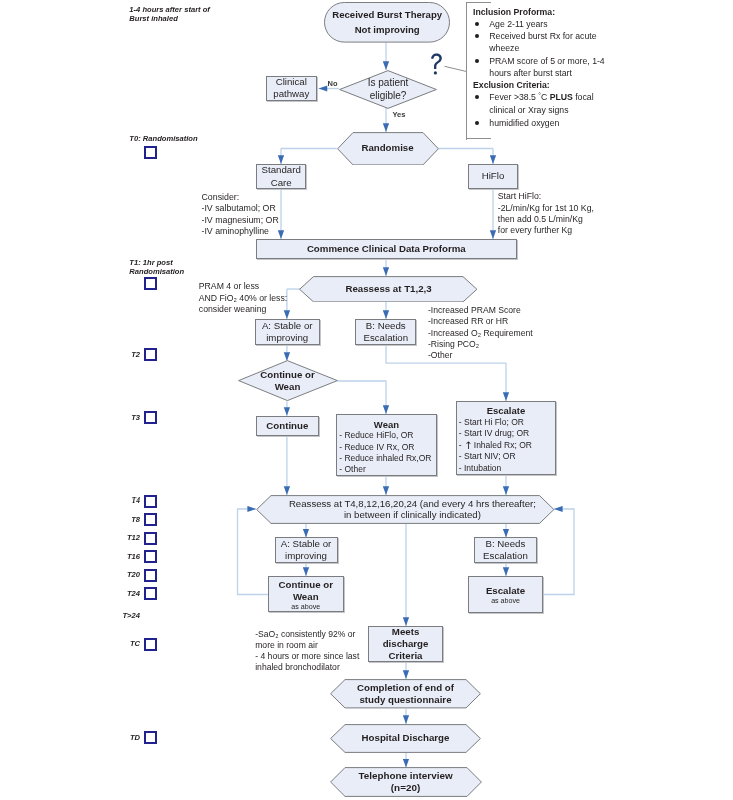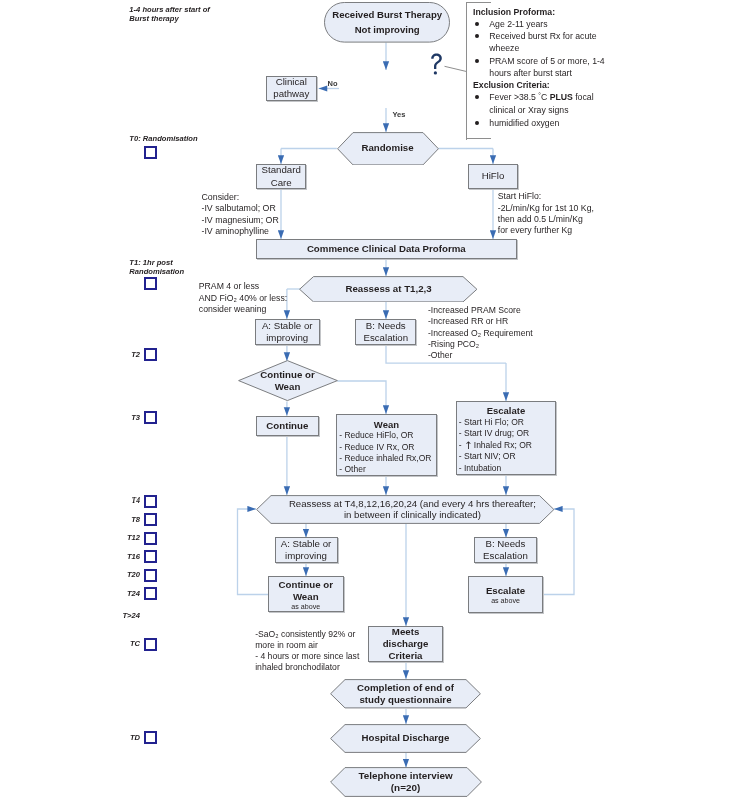--- a/index.html
+++ b/index.html
@@ -106,20 +106,29 @@
 </svg>
 <div class="poly" style="left:324.2px;top:2.4px;width:126px;height:40.6px;">
       <svg width="126" height="40.6" viewBox="0 0 126 40.6">
         <rect x="0.5" y="0.5" width="125" height="39.6" rx="19.8" ry="19.8" fill="#e8edf7" stroke="#7a7c7f" stroke-width="1"></rect>
       </svg>
       <div class="lbl" style="font-weight:bold;font-size:9.6px;line-height:14.8px;">
         <span>Received Burst Therapy</span>
         <span>Not improving</span>
       </div>
     </div>
+<div class="poly" style="left:339px;top:69.5px;width:98px;height:39px;">
+      <svg width="98" height="39" viewBox="0 0 98 39">
+        <polygon points="49,0.6 97.4,19.5 49,38.4 0.6,19.5" fill="#e8edf7" stroke="#7a7c7f" stroke-width="1"></polygon>
+      </svg>
+      <div class="lbl" style="font-size:10px;line-height:13.5px;">
+        <span>Is patient</span>
+        <span>eligible?</span>
+      </div>
+    </div>
 <div class="shape sh" style="left:265.8px;top:76px;width:51px;height:24.5px;font-size:9.7px;line-height:12.3px;">
       <span>Clinical</span>
       <span>pathway</span>
     </div>
 <div class="poly" style="left:336.5px;top:131.5px;width:102px;height:33.5px;">
       <svg width="102" height="33.5" viewBox="0 0 102 33.5">
         <polygon points="16,0.6 86,0.6 101.4,16.75 86,32.9 16,32.9 0.6,16.75" fill="#e8edf7" stroke="#7a7c7f" stroke-width="1"></polygon>
       </svg>
       <div class="lbl" style="font-size:9.7px;line-height:12.3px;font-weight:bold;">
         <span>Randomise</span>
@@ -228,21 +237,21 @@
     </div>
 <div class="poly" style="left:329.5px;top:766.8px;width:152px;height:30px;">
       <svg width="152" height="30" viewBox="0 0 152 30">
         <polygon points="15,0.6 137,0.6 151.4,15 137,29.4 15,29.4 0.6,15" fill="#e8edf7" stroke="#7a7c7f" stroke-width="1"></polygon>
       </svg>
       <div class="lbl" style="font-size:9.9px;line-height:12.3px;font-weight:bold;">
         <span>Telephone interview</span>
         <span>(n=20)</span>
       </div>
     </div>
-<div class="note ital" style="left:129.3px;top:4.5px;font-size:7.6px;line-height:9.4px;"><span style="display:block">1-4 hours after start of</span><span style="display:block">Burst therapy</span></div>
+<div class="note ital" style="left:129.3px;top:4.5px;font-size:7.6px;line-height:9.4px;"><span style="display:block">1-4 hours after start of</span><span style="display:block">Burst inhaled</span></div>
 <div class="note" style="left:201.5px;top:192px;font-size:8.8px;line-height:11.25px;"><span style="display:block">Consider:</span><span style="display:block">-IV salbutamol; OR</span><span style="display:block">-IV magnesium; OR</span><span style="display:block">-IV aminophylline</span></div>
 <div class="note" style="left:497.8px;top:191.2px;font-size:8.7px;line-height:11.4px;"><span style="display:block">Start HiFlo:</span><span style="display:block">-2L/min/Kg for 1st 10 Kg,</span><span style="display:block">then add 0.5 L/min/Kg</span><span style="display:block">for every further Kg</span></div>
 <div class="note" style="left:198.8px;top:281.3px;font-size:8.7px;line-height:11.3px;"><span style="display:block">PRAM 4 or less</span><span style="display:block">AND FiO₂ 40% or less:</span><span style="display:block">consider weaning</span></div>
 <div class="note" style="left:428px;top:305px;font-size:8.6px;line-height:11.3px;"><span style="display:block">-Increased PRAM Score</span><span style="display:block">-Increased RR or HR</span><span style="display:block">-Increased O₂ Requirement</span><span style="display:block">-Rising PCO₂</span><span style="display:block">-Other</span></div>
 <div class="note" style="left:255.2px;top:628.8px;font-size:8.6px;line-height:11.2px;"><span style="display:block">-SaO₂ consistently 92% or</span><span style="display:block">more in room air</span><span style="display:block">- 4 hours or more since last</span><span style="display:block">inhaled bronchodilator</span></div>
 <div class="smalltxt" style="left:327.5px;top:80.2px;">No</div>
 <div class="smalltxt" style="left:392.4px;top:110.8px;">Yes</div>
 <svg class="qmark" style="left:430.2px;top:52.8px;width:13.6px;height:22px;" viewBox="0 0 13 21">
       <path d="M1.15,5.45 C1.15,2.45 3.35,0.5 6.3,0.5 C9.15,0.5 11.3,2.3 11.3,4.9 C11.3,6.6 10.5,7.8 8.85,9.1 L7.55,10.1 C6.45,10.95 6.05,11.7 6.05,13.05 L6.05,13.95 L6.05,15.3 L3.85,15.3 L3.85,12.75 C3.85,11.0 4.55,9.85 6.1,8.65 L7.35,7.7 C8.45,6.85 8.95,6.1 8.95,5.0 C8.95,3.5 7.85,2.5 6.2,2.5 C4.5,2.5 3.4,3.6 3.4,5.45 Z" fill="#1f3864"></path>
       <circle cx="5.15" cy="19.1" r="1.55" fill="#1f3864"></circle>

